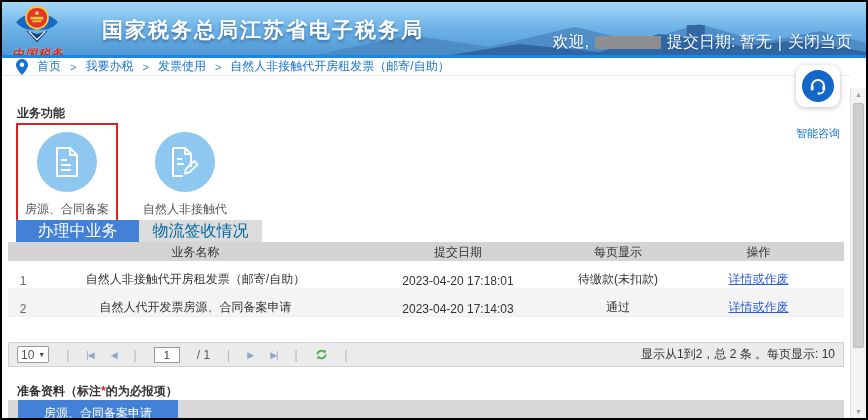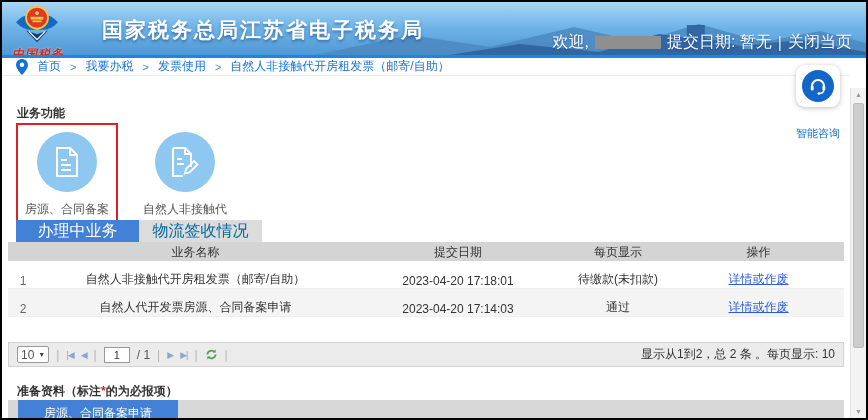--- a/index.html
+++ b/index.html
@@ -68,21 +68,21 @@
   .g-body.alt { background:#f4f4f4; }
   .c-no { width:30px; text-align:center; color:#666; flex:none; }
   .c-name { width:315px; text-align:center; flex:none; }
   .c-date { width:210px; text-align:center; flex:none; }
   .c-status { width:110px; text-align:center; flex:none; }
   .c-action { flex:1; text-align:center; }
   .link { color:#2b5cd9; text-decoration:underline; cursor:pointer; }
   
   .pager {
     position:absolute; left:6px; right:22px; top:340px; height:25px; background:#ebebeb;
-    border:1px solid #d2d2d2; display:flex; align-items:center; padding:0 8px; gap:7px; color:#555;
+    border:1px solid #d2d2d2; display:flex; align-items:center; padding:0 8px; gap:17px; color:#555;
   }
   .pager .sep { color:#b5b5b5; }
   .page-size { background:#fff; border:1px solid #999; border-radius:2px; height:17px; padding:0 3px;
     display:flex; align-items:center; gap:4px; cursor:pointer; }
   .page-size .arr { font-size:7px; color:#444; }
   .nav-ico { color:#8aa6c9; font-size:9px; letter-spacing:-1px; cursor:pointer; }
   .page-input { width:26px; height:16px; border:1px solid #999; text-align:center; font-size:11px;
     font-family:inherit; color:#333; }
   .pager-summary { margin-left:auto; color:#333; }
   .refresh-btn { display:flex; align-items:center; cursor:pointer; }

